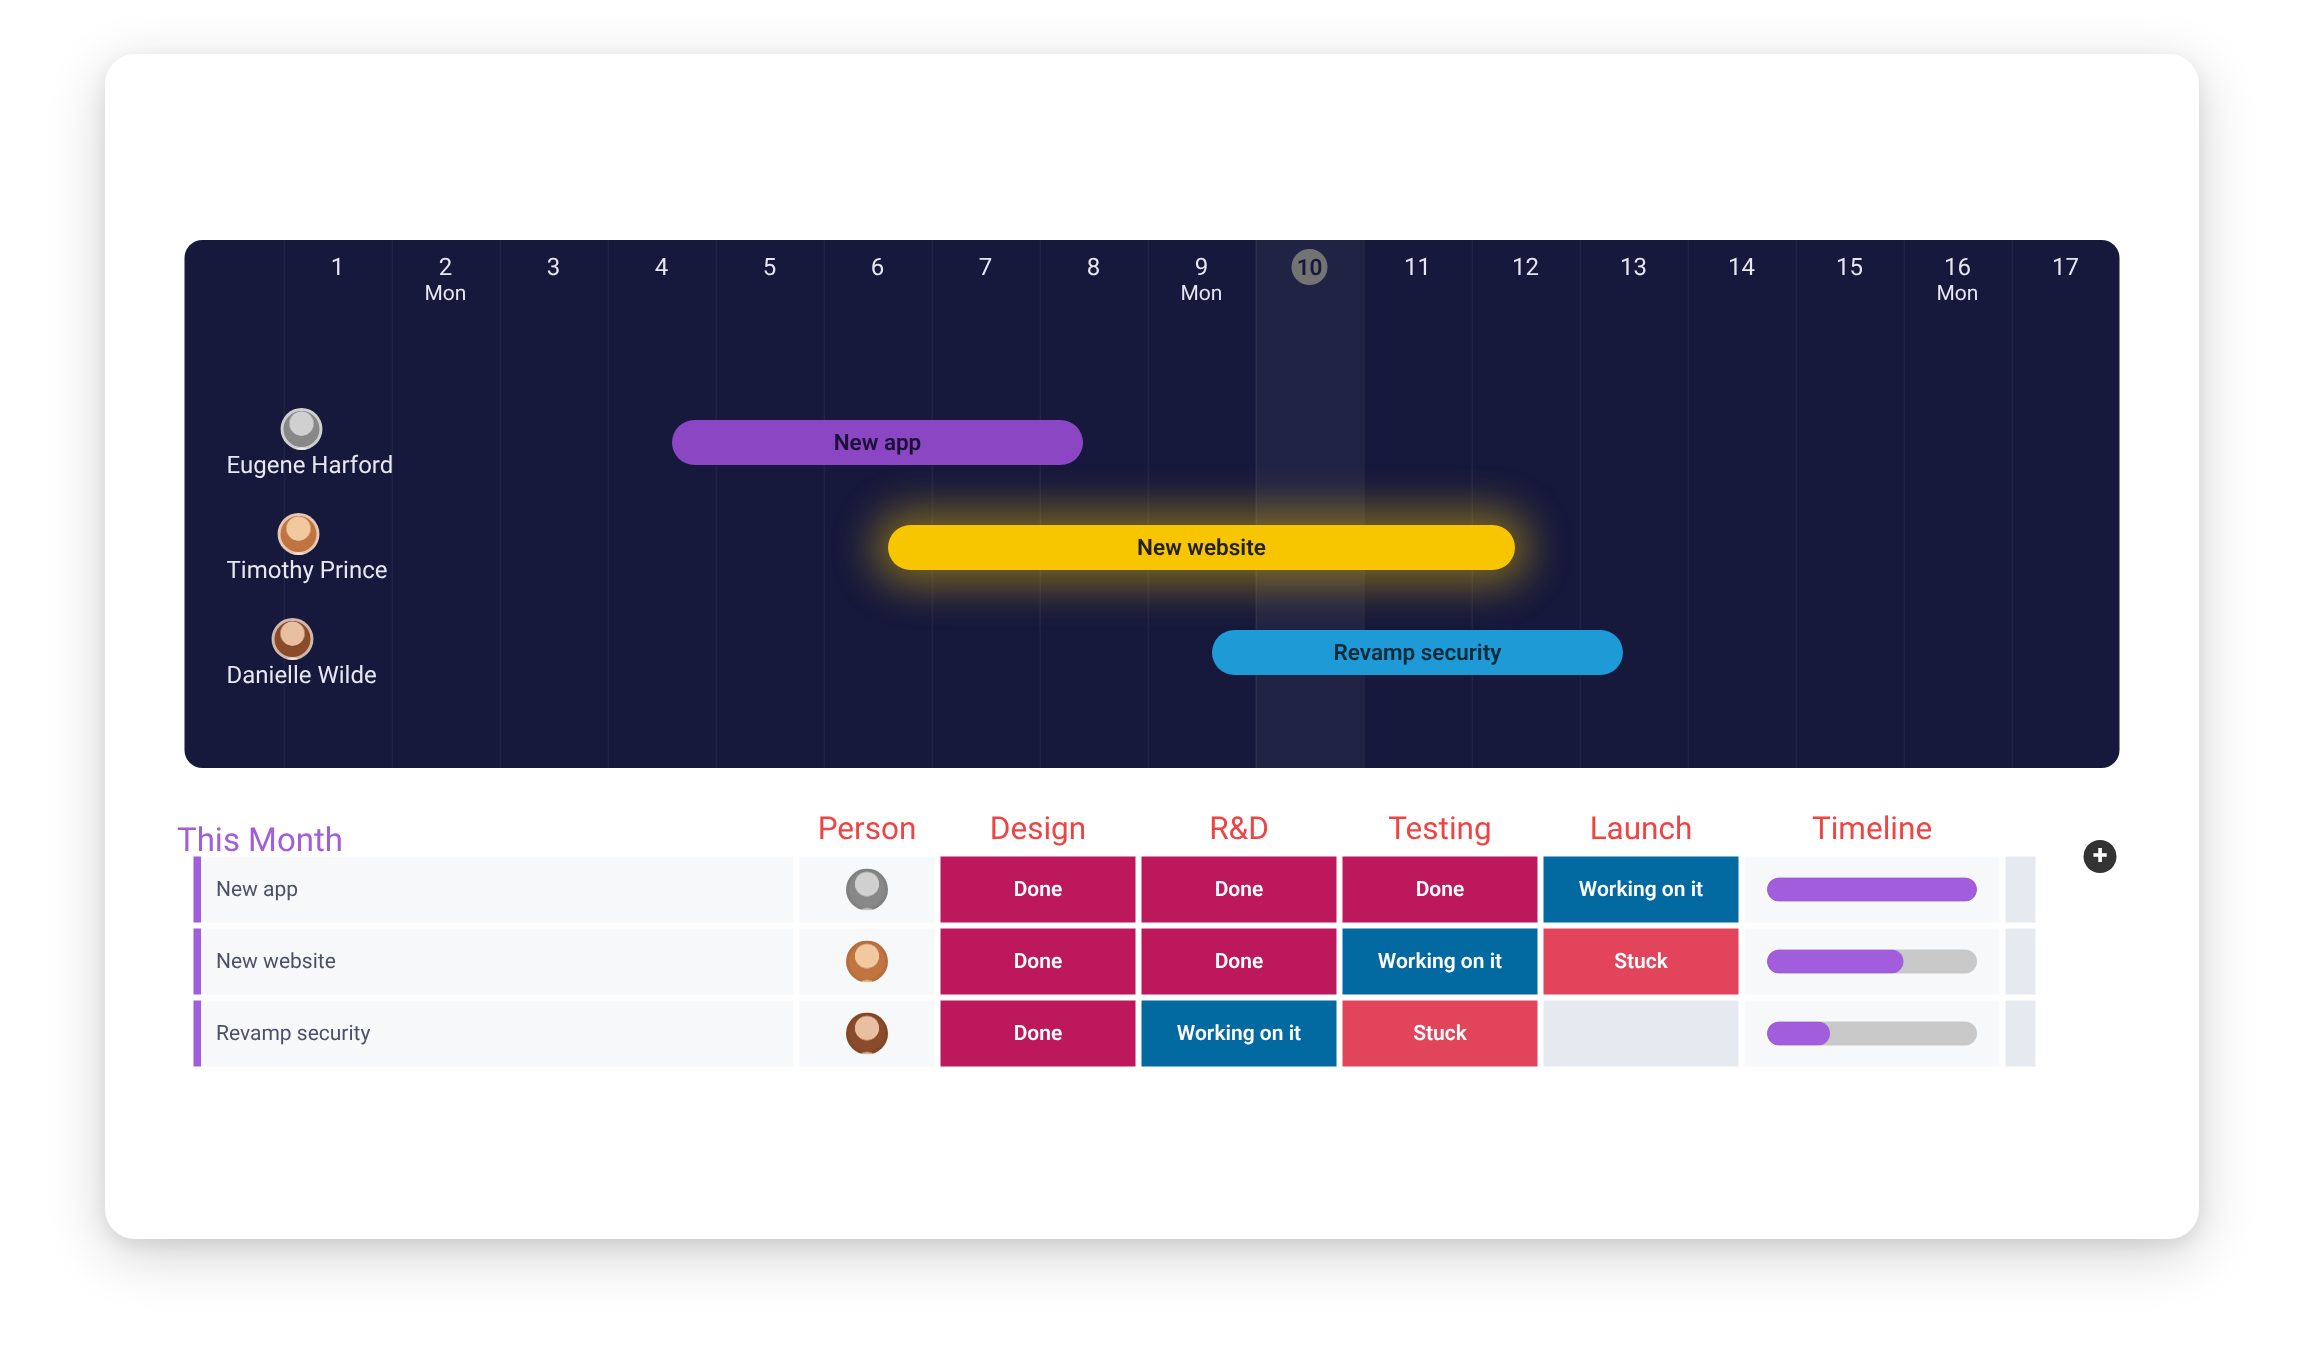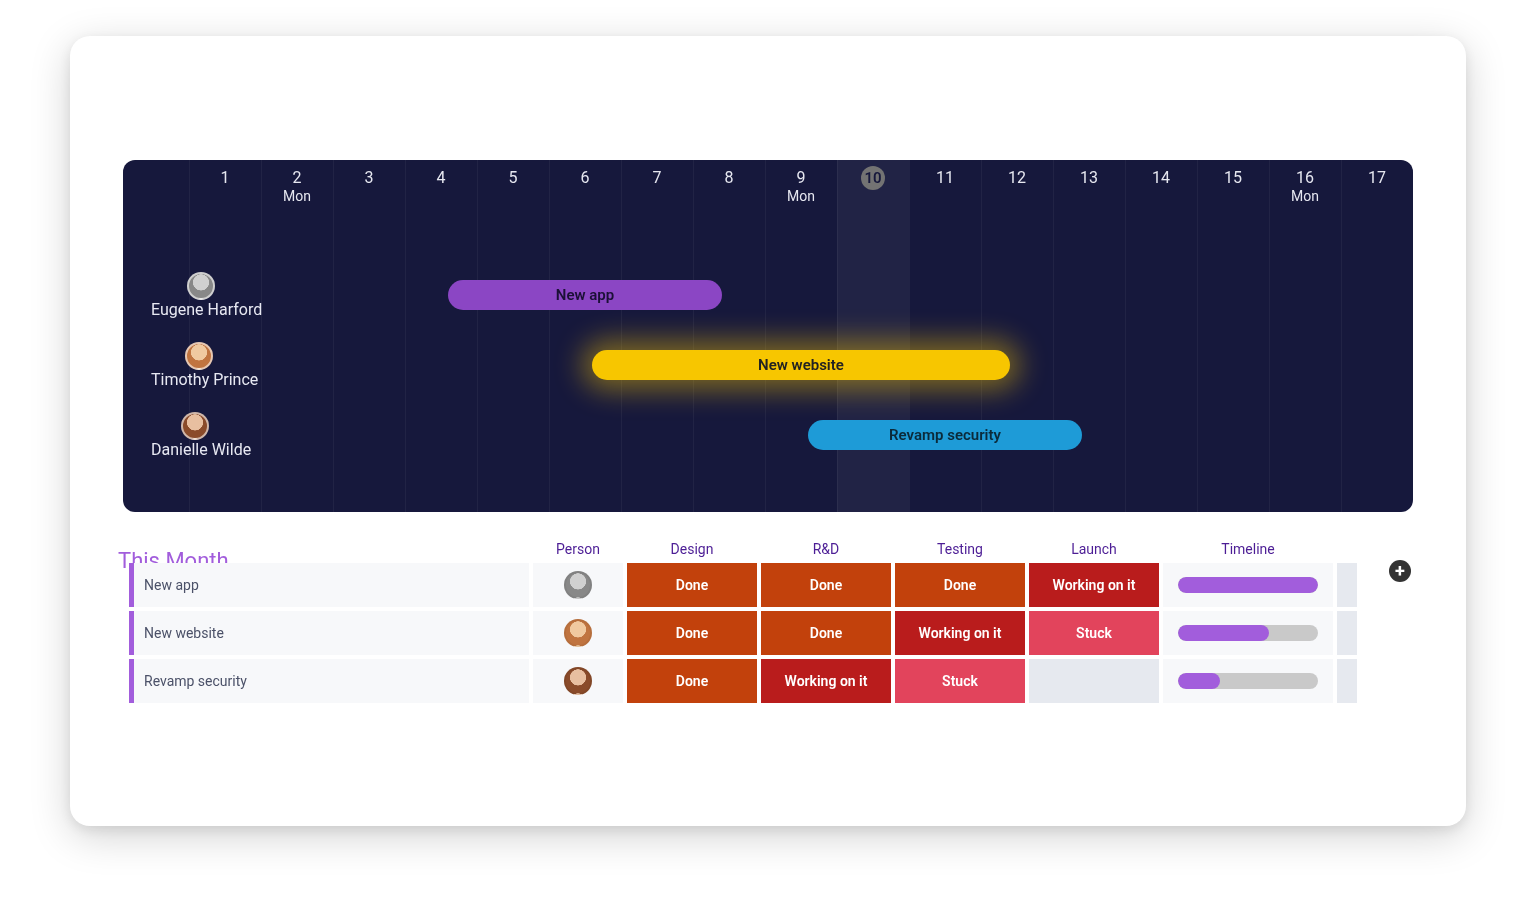--- a/index.html
+++ b/index.html
@@ -103,21 +103,21 @@
   .board {
     width: 1290px;
     margin: 0 auto;
     border-collapse: separate;
     border-spacing: 0;
   }
   .board-head {
     display: grid;
     grid-template-columns: 400px 90px 130px 130px 130px 130px 170px 20px;
     gap: 4px;
-    font-size: 14px; color: #4c1d95;
+    font-size: 21px; color: #ef4444;
     padding: 0 6px 6px 6px;
     align-items: center;
     margin-top: -42px;
   }
   .board-head > div { text-align: center; }
   .board-head > div.spacer { text-align: left; }
   .board-row {
     display: grid;
     grid-template-columns: 400px 90px 130px 130px 130px 130px 170px 20px;
     gap: 4px; margin: 0 6px 4px 6px;
@@ -131,22 +131,22 @@
     color: #4b5168; font-size: 14px;
   }
   .row-person {
     background: #f7f8fa; display: flex; align-items: center; justify-content: center;
   }
   .row-person .avatar { border-color: rgba(0,0,0,0.05); }
   .status-cell {
     display: flex; align-items: center; justify-content: center;
     color: #fff; font-size: 14px; font-weight: 600;
   }
-  .status-done { background: #c2410c; }
-  .status-working { background: #b91c1c; }
+  .status-done { background: #be185d; }
+  .status-working { background: #0369a1; }
   .status-stuck { background: #e2445c; }
   .status-empty { background: #e6e9ef; }
   .timeline-cell {
     background: #f7f8fa; display: flex; align-items: center; justify-content: center;
   }
   .tl-track {
     width: 140px; height: 16px; border-radius: 8px; background: #c9c9c9;
     overflow: hidden; position: relative;
   }
   .tl-fill {

